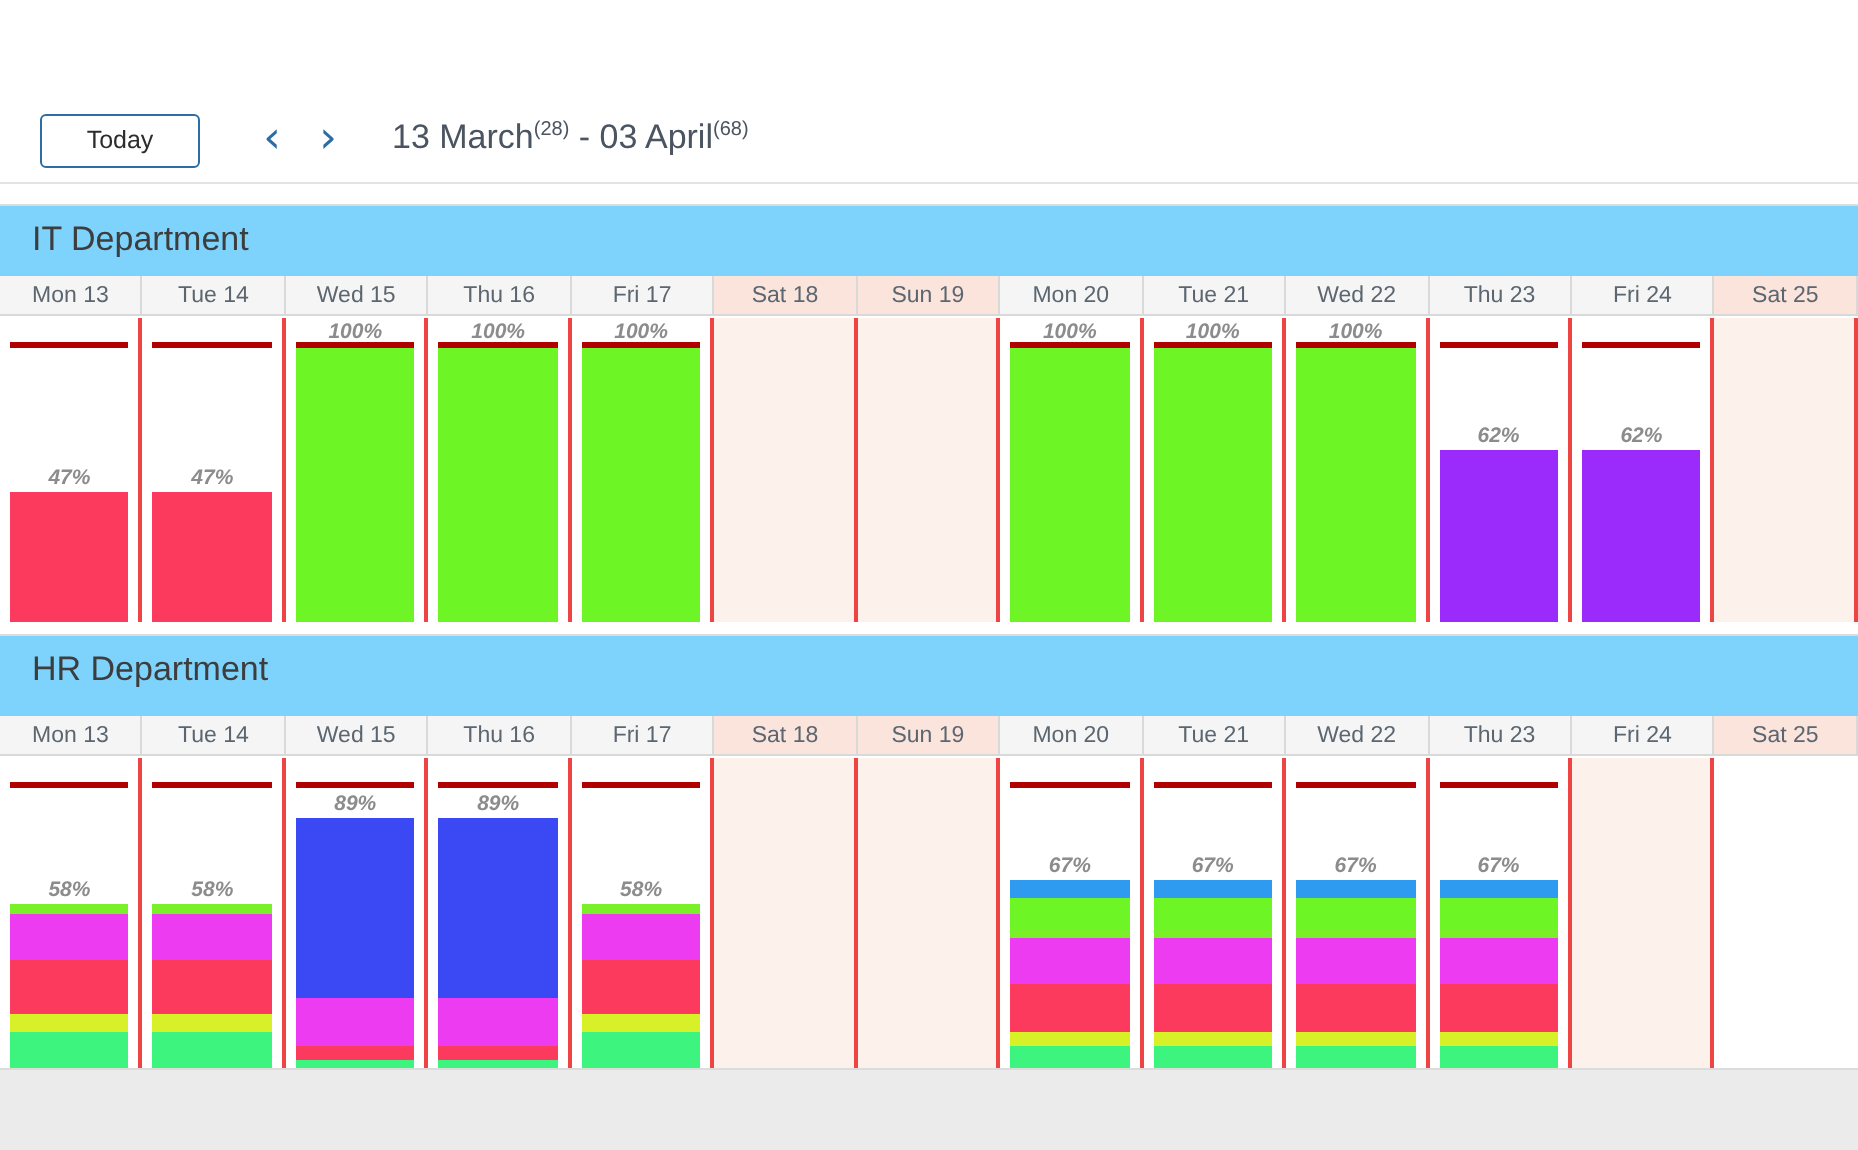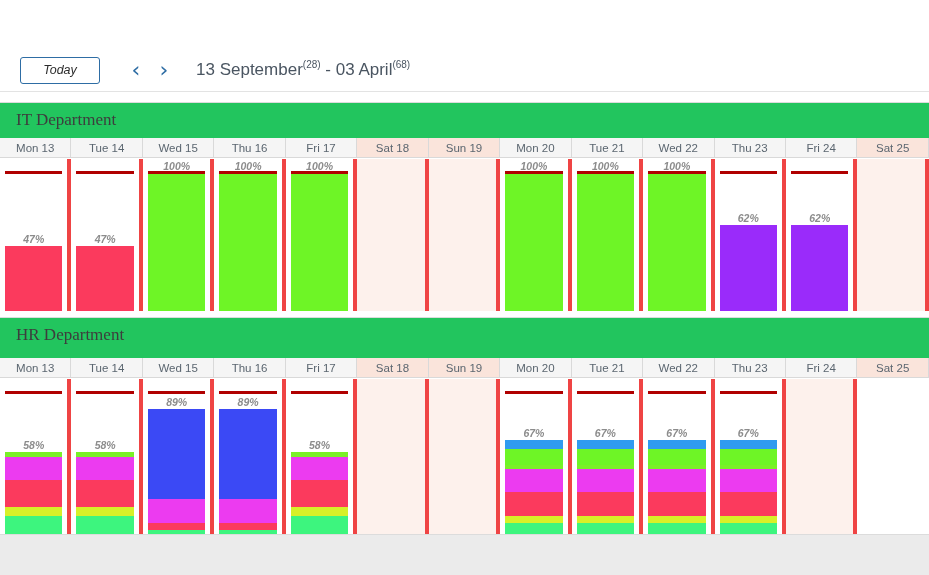--- a/index.html
+++ b/index.html
@@ -22,61 +22,61 @@
   .toolbar {
     position: absolute; left: 0; top: 50px; width: 929px; height: 42px;
     border-bottom: 1px solid #e3e3e3; background:#fff;
   }
   .today-btn {
     position: absolute; left: 20px; top: 7px;
     width: 80px; height: 27px;
     border: 1px solid #2e6da4; border-radius: 3px;
     background: #fff; color: #2d2d2d;
     font-size: 12.5px; font-family: "Liberation Sans", sans-serif;
-    line-height: 25px; text-align: center; cursor: pointer; font-style: italic;
+    line-height: 25px; text-align: center; cursor: pointer;
   }
   .nav-arrows { position: absolute; left: 126px; top: 6px; display: flex; gap: 8px; }
   .nav-arrow {
     width: 20px; height: 28px; color: #2e6da4;
     font-size: 22px; line-height: 28px; text-align: center;
     font-weight: 500; cursor: pointer; user-select: none;
     font-family: "DejaVu Sans", sans-serif;
   }
   .date-range {
     position: absolute; left: 196px; top: 9px;
     font-size: 17px; font-weight: 300; color: #4a5561; white-space: nowrap;
   }
   .date-range sup { font-size: 10px; vertical-align: super; }
 
   
   .group-header {
     position: absolute; left: 0; width: 929px; height: 42px;
-    background: #22c55e;
-    border-top: 1px solid #dcdcdc; border-bottom: 1px solid #dcdcdc; font-family: Liberation Serif, serif;
+    background: #7dd3fc;
+    border-top: 1px solid #dcdcdc; border-bottom: 1px solid #dcdcdc;
   }
   .group-header span {
     position: absolute; left: 16px; top: 4px;
     font-size: 17px; font-weight: 300; color: #3d3d3d; line-height: 25px;
   }
 
   
   .day-row { position: absolute; left: 0; width: 929px; height: 20px; display: flex; }
   .day-cell {
     height: 20px; background: #f5f5f5;
     border-right: 1px solid #d9d9d9; border-bottom: 1px solid #d9d9d9;
     font-size: 11.5px; color: #5b6670;
     display: flex; align-items: center; justify-content: center;
   }
   .day-cell.weekend { background: #fae4db; }
 
   
   .chart-row { position: absolute; left: 0; width: 929px; display: flex; background:#fff; }
   .chart-cell {
     position: relative; height: 100%; background: #fff;
-    border-right: 4px solid #ef4444;
+    border-right: 2px solid #ef4444;
   }
   .chart-cell.weekend { background: #fdf1ec; }
 
   
   .cap-line {
     position: absolute; left: 5px; right: 5px;
     height: 3px; background: #b00000; z-index: 3;
   }
   
   .pct-label {
@@ -105,21 +105,21 @@
 <div id="app">
 
 
   <div class="toolbar">
     <div class="today-btn">Today</div>
     <div class="nav-arrows">
       <div class="nav-arrow">‹</div>
       <div class="nav-arrow">›</div>
     </div>
     <div class="date-range">
-      <span>13 September</span><sup>(28)</sup><span> - </span><span>03 April</span><sup>(68)</sup>
+      <span>13 March</span><sup>(28)</sup><span> - </span><span>03 April</span><sup>(68)</sup>
     </div>
   </div>
 
   <div id="groups-host">
       <div class="group-header" style="top: 102px;">
         <span>IT Department</span>
       </div>
       <div class="day-row" style="top: 138px;">
         <div class="day-cell" style="width: 71.4615px;">Mon 13</div>
         <div class="day-cell" style="width: 71.4615px;">Tue 14</div>

